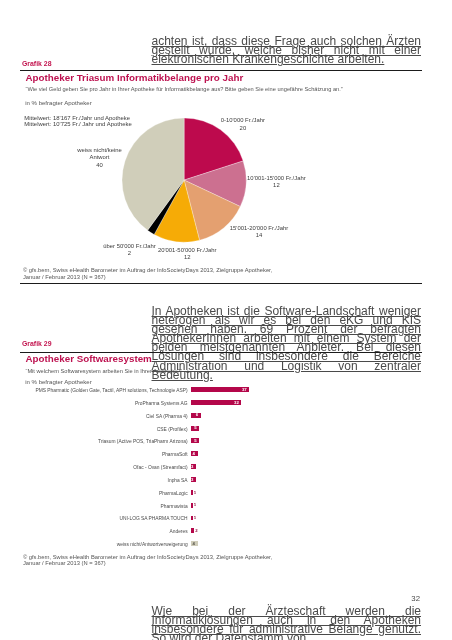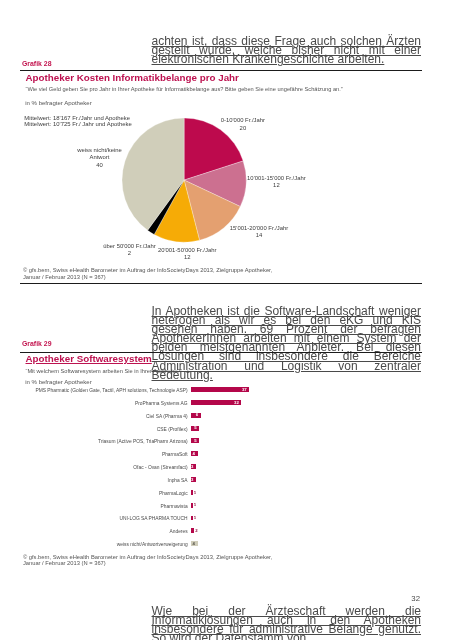--- a/index.html
+++ b/index.html
@@ -22,21 +22,21 @@
   .mittel{font-size:5.93px;color:#3c3c3c;white-space:nowrap;line-height:6.4px;}
 </style>
 </head>
 <body>
 
 <div class="abs body-text" style="left:151.5px;top:37.2px;width:269.5px;">achten ist, dass diese Frage auch solchen Ärzten gestellt wurde, welche bisher nicht mit einer elektronischen Krankengeschichte arbeiten.</div>
 
 <div class="abs" style="left:0;top:0;">
   <div class="abs grafik-label" style="left:22px;top:59.5px;">Grafik 28</div>
   <div class="abs rule" style="left:20px;top:70.2px;width:401.5px;"></div>
-  <div class="abs chart-title" style="left:25.5px;top:72px;">Apotheker Kosten Informatikbelange pro Jahr</div>
+  <div class="abs chart-title" style="left:25.5px;top:72px;">Apotheker Triasum Informatikbelange pro Jahr</div>
   <div class="abs chart-sub" style="left:25.5px;top:86.3px;">“Wie viel Geld geben Sie pro Jahr in Ihrer Apotheke für Informatikbelange aus? Bitte geben Sie eine ungefähre Schätzung an.”</div>
   <div class="abs chart-unit" style="left:25.2px;top:99.5px;">in % befragter Apotheker</div>
 
   <div class="abs mittel" style="left:24.3px;top:114.8px;text-align:left;">Mittelwert: 18'167 Fr./Jahr und Apotheke</div>
   <div class="abs mittel" style="left:24.3px;top:121.2px;text-align:left;">Mittelwert: 10'725 Fr./ Jahr und Apotheke</div>
 
   <svg class="abs" style="left:121.3px;top:117.2px;" width="126" height="126" viewBox="0 0 126 126" id="pie-svg">
       <path d="M 63.1 63.1 L 63.10 1.00 A 62.1 62.1 0 0 1 122.16 43.91 Z" fill="#bd0a4d" stroke="#ffffff" stroke-width="0.3"></path>
       <path d="M 63.1 63.1 L 122.16 43.91 A 62.1 62.1 0 0 1 119.29 89.54 Z" fill="#cc7090" stroke="#ffffff" stroke-width="0.3"></path>
       <path d="M 63.1 63.1 L 119.29 89.54 A 62.1 62.1 0 0 1 78.54 123.25 Z" fill="#e4a070" stroke="#ffffff" stroke-width="0.3"></path>
@@ -72,21 +72,21 @@
 
   <div class="abs src" style="left:22.9px;top:267.1px;width:253px;">© gfs.bern, Swiss eHealth Barometer im Auftrag der InfoSocietyDays 2013, Zielgruppe Apotheker, Januar / Februar 2013 (N = 367)</div>
   <div class="abs rule" style="left:20px;top:283px;width:401.5px;"></div>
 </div>
 
 <div class="abs body-text" style="left:151.5px;top:307px;width:269.5px;">In Apotheken ist die Software-Landschaft weniger heterogen als wir es bei den eKG und KIS gesehen haben. 69 Prozent der befragten ApothekerInnen arbei­ten mit einem System der beiden meistgenannten Anbieter. Bei diesen Lösun­gen sind insbesondere die Bereiche Administration und Logistik von zentraler Bedeutung.</div>
 
 <div class="abs" style="left:0;top:0;">
   <div class="abs grafik-label" style="left:22px;top:340px;">Grafik 29</div>
   <div class="abs rule" style="left:20px;top:352px;width:401.5px;"></div>
-  <div class="abs chart-title" style="left:25.5px;top:353px;text-decoration:underline;">Apotheker Softwaresystem</div>
+  <div class="abs chart-title" style="left:25.5px;top:353px;">Apotheker Softwaresystem</div>
   <div class="abs chart-sub" style="left:25.5px;top:367.8px;">“Mit welchem Softwaresystem arbeiten Sie in Ihrer Apotheke?”</div>
   <div class="abs chart-unit" style="left:25.2px;top:379.4px;">in % befragter Apotheker</div>
   <div class="abs" id="barwrap" style="left:0;top:387.1px;width:452px;">
       <div class="abs" style="left: 0px; top: 0px; width: 452px; height: 12.85px;">
         <div class="abs barlbl" style="left: 20px; top: 0.9px; width: 167.6px;">PMS Pharmatic (Golden Gate, TactiI, APH solutions, Technologie ASP)</div>
         <div class="abs" style="left: 191.3px; top: 0px; height: 4.9px; width: 58px; background: rgb(180, 7, 74);"></div>
         <div class="abs barval" style="left: 234.7px; top: -0.35px; width: 12px; text-align: right; color: rgb(255, 255, 255);">37</div>
       </div>
       <div class="abs" style="left: 0px; top: 12.85px; width: 452px; height: 12.85px;">
         <div class="abs barlbl" style="left: 20px; top: 0.9px; width: 167.6px;">ProPharma Systems AG</div>

